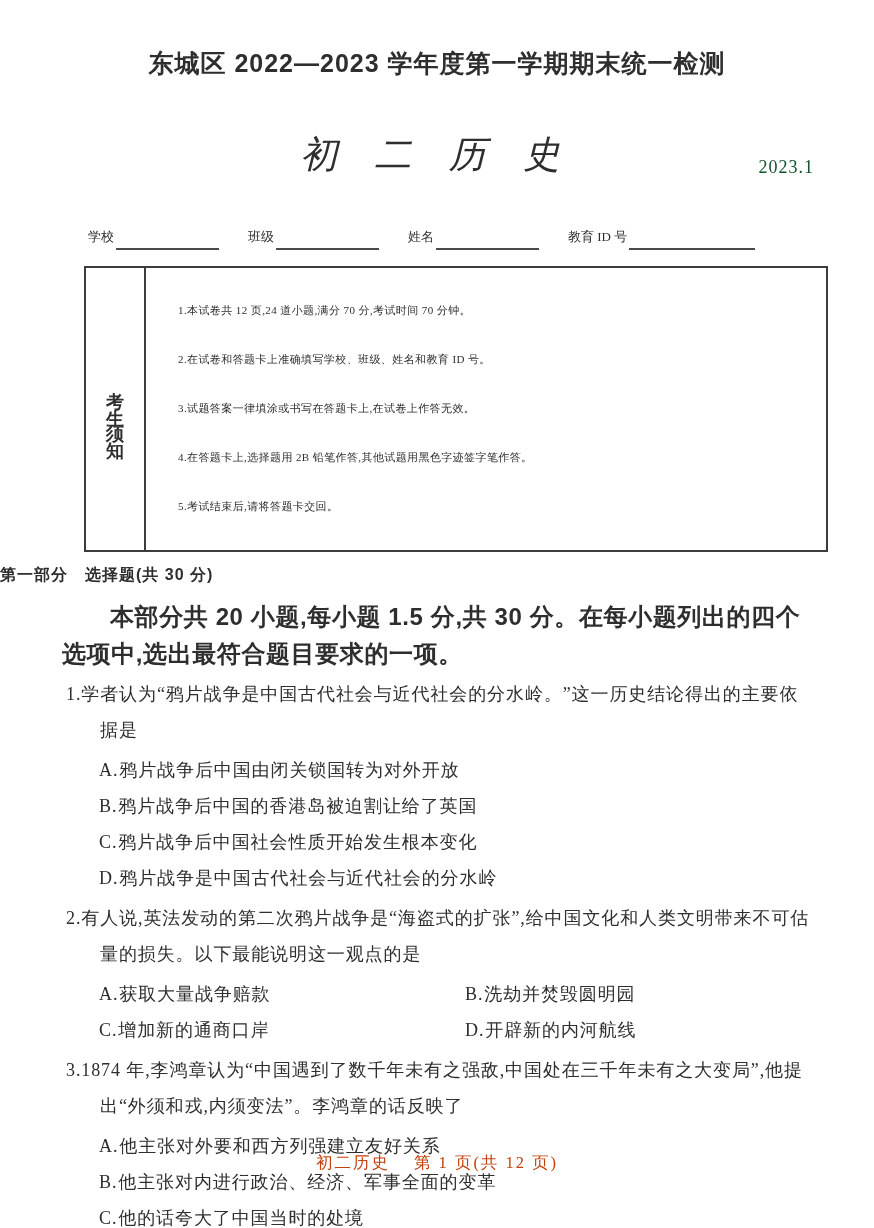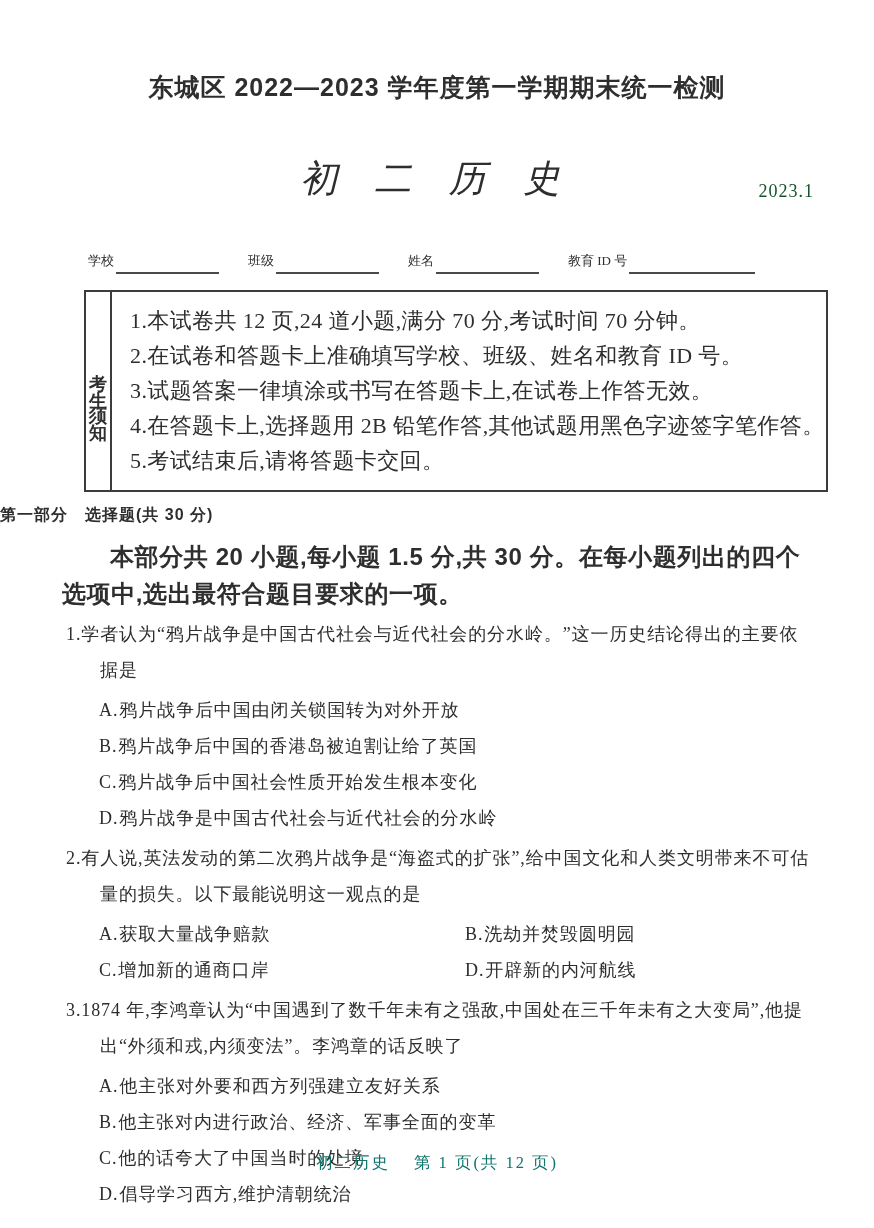--- a/index.html
+++ b/index.html
@@ -9,21 +9,21 @@
     height: 1228px;
     background: #ffffff;
     color: #2e2e2e;
     font-family: "Liberation Serif", "DejaVu Serif", serif;
     overflow: hidden;
     box-sizing: border-box;
   }
 
   
   .session-title {
-    padding-top: 70px;
+    padding-top: 46px;
     text-align: center;
     font-family: "Liberation Sans", "DejaVu Sans", sans-serif;
     font-weight: 700;
     font-size: 25px;
     letter-spacing: 1px;
     line-height: 34px;
   }
   .subject-row {
     position: relative;
     margin-top: 50px;
@@ -86,22 +86,22 @@
   .notice-side-label {
     writing-mode: vertical-rl;
     text-orientation: upright;
     letter-spacing: 17px;
     font-size: 18px;
     font-weight: 600;
     padding-top: 4px;
   }
   .notice-body { flex: 1; padding: 9px 14px 10px 14px; }
   .notice-body p {
-    margin: 4px;
-    font-size: 22px;
+    margin: 18px;
+    font-size: 11px;
     line-height: 31px;
     letter-spacing: 0.4px;
     white-space: nowrap;
   }
 
   
   .section-heading {
     margin-top: 8px;
     font-family: "Liberation Sans", "DejaVu Sans", sans-serif;
     font-weight: 700;
@@ -142,21 +142,21 @@
 
   
   .page-footer {
     position: absolute;
     top: 1152px;
     left: 0;
     width: 100%;
     text-align: center;
     font-size: 16.5px;
     letter-spacing: 2px;
-    color: #0f766e;
+    color: #c2410c;
   }
   .page-footer .gap { display: inline-block; width: 24px; }
 </style>
 </head>
 <body>
 
 <div class="page">
 
   <div class="session-title">东城区 2022—2023 学年度第一学期期末统一检测</div>
 

